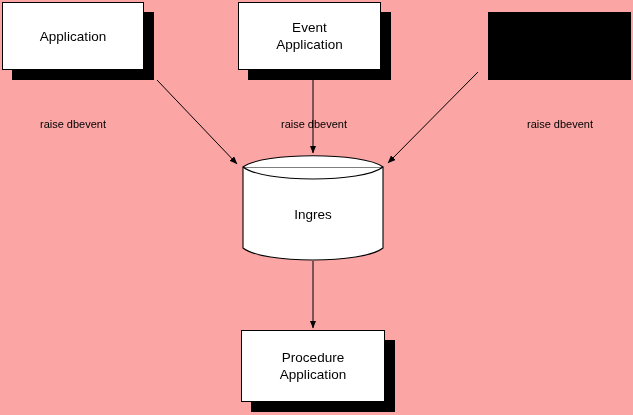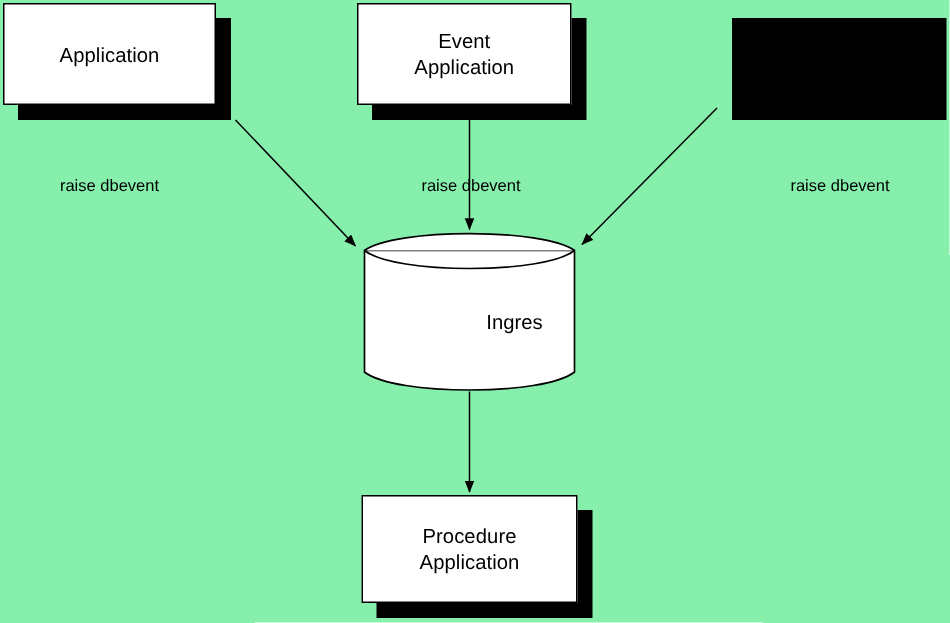--- a/index.html
+++ b/index.html
@@ -7,21 +7,21 @@
     padding: 0;
     background: #ffffff;
   }
   body {
     font-family: "Liberation Sans", sans-serif;
   }
   #diagram-root {
     position: relative;
     width: 633px;
     height: 415px;
-    background: #86efac;
+    background: #fca5a5;
     overflow: hidden;
   }
   #diagram-svg {
     position: absolute;
     left: 0;
     top: 0;
     width: 633px;
     height: 415px;
   }
   .node-box {
@@ -106,21 +106,21 @@
   <div class="node-shadow" style="left:248px; top:12px; width:143px; height:68px;"></div>
   <div class="node-box" style="left:238px; top:2px; width:143px; height:68px;">
     <span class="node-label">Event
 Application</span>
   </div>
   <div class="edge-label" style="left:243px; top:89px; width:142px;">raise dbevent</div>
 
   <div class="node-shadow" style="left:488px; top:12px; width:143px; height:68px;"></div>
   <div class="edge-label" style="left:489px; top:89px; width:142px;">raise dbevent</div>
 
-  <div class="cyl-wrap" style="left:243px; top:155px; width:140px; height:110px;padding-left:20px;">
+  <div class="cyl-wrap" style="left:243px; top:155px; width:140px; height:110px;">
     <div class="cylinder-label" style="top:52px;">Ingres</div>
   </div>
 
 
   <div class="node-shadow" style="left:251px; top:340px; width:144px; height:72px;"></div>
   <div class="node-box" style="left:241px; top:330px; width:144px; height:72px;">
     <span class="node-label">Procedure
 Application</span>
   </div>
 

